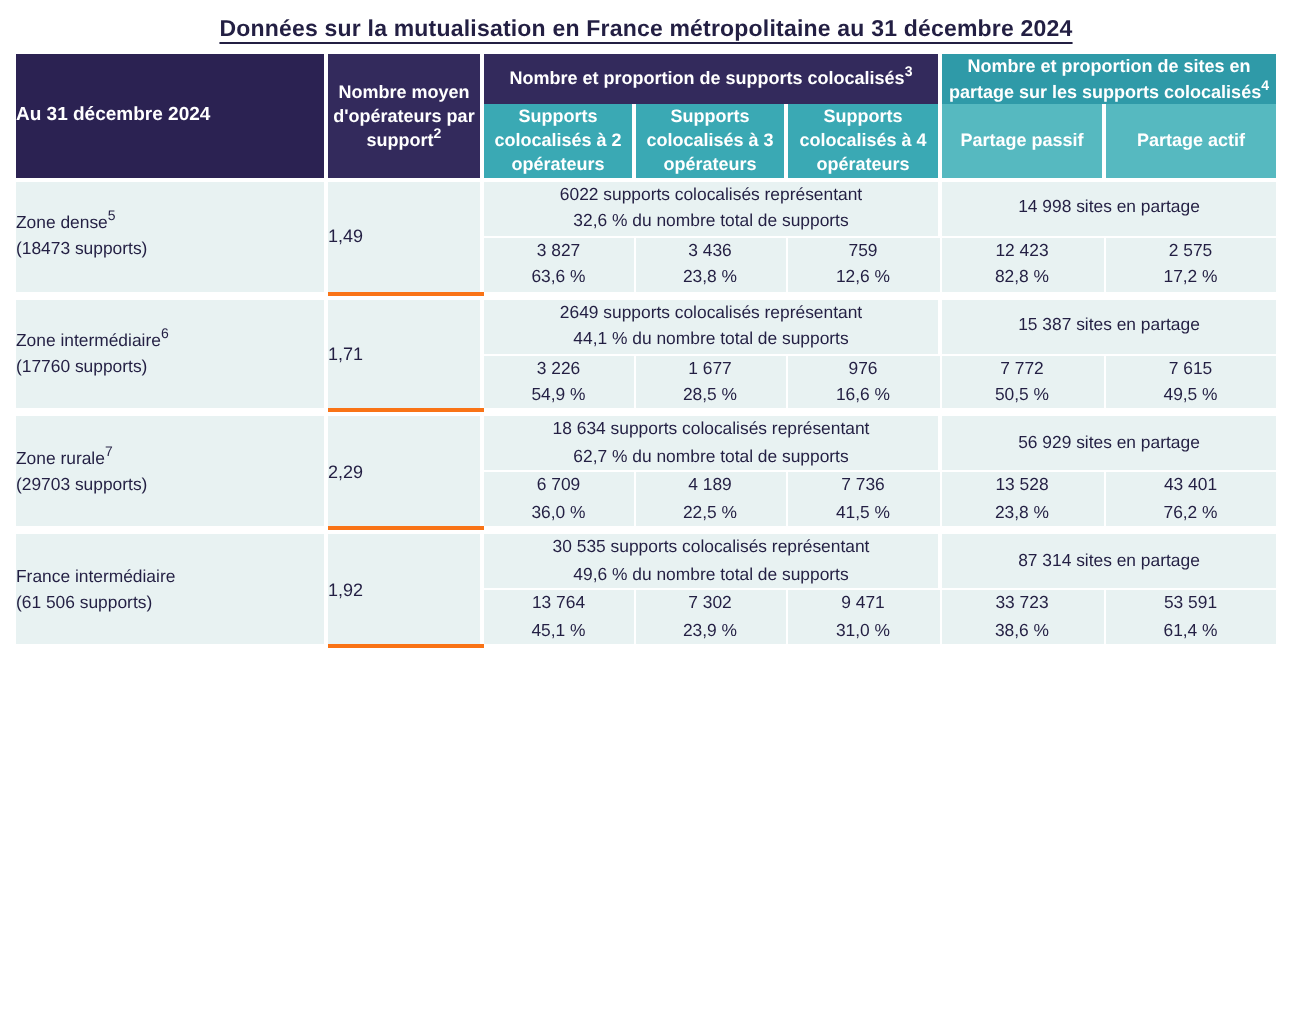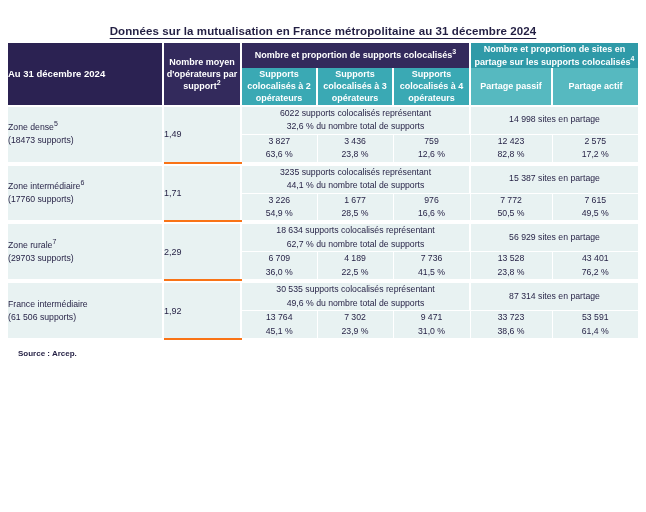--- a/index.html
+++ b/index.html
@@ -12,21 +12,21 @@
     background: #ffffff;
     font-family: "Liberation Sans", sans-serif;
     color: #231f43;
     overflow: hidden;
   }
   .page {
     position: relative;
     width: 646px;
     height: 422px;
     box-sizing: border-box;
-    padding: 16px 8px;
+    padding: 0 8px;
     border-radius: 14px;
   }
   .doc-title {
     text-align: center;
     font-size: 11.5px;
     font-weight: bold;
     color: #231f43;
     padding: 9px 10px 6px 10px;
     letter-spacing: 0.1px;
   }
@@ -237,21 +237,21 @@
           <td colspan="7"></td>
         </tr>
 
     <tr>
       <td class="zone-cell" rowspan="2">
         <div><span>Zone intermédiaire</span><sup>6</sup></div>
         <div>(17760 supports)</div>
       </td>
       <td class="avg-cell" rowspan="2">1,71</td>
       <td class="summary-cell" colspan="3">
-        <div>3235 supports colocalisés représentant</div>
+        <div>2649 supports colocalisés représentant</div>
         <div>44,1 % du nombre total de supports</div>
       </td>
       <td class="summary-cell right" colspan="2">15 387 sites en partage</td>
     </tr>
     <tr>
       <td class="num-cell">
         <span>3 226</span>
         <span class="pct">54,9 %</span>
       </td>
       <td class="num-cell">
@@ -345,15 +345,14 @@
         <span class="pct">38,6 %</span>
       </td>
       <td class="num-cell lastcol">
         <span>53 591</span>
         <span class="pct">61,4 %</span>
       </td>
     </tr>
   </tbody>
     </table>
 
-  <div class="source">Source : Arcep.</div>
 
 </div>
 
 </body></html>

